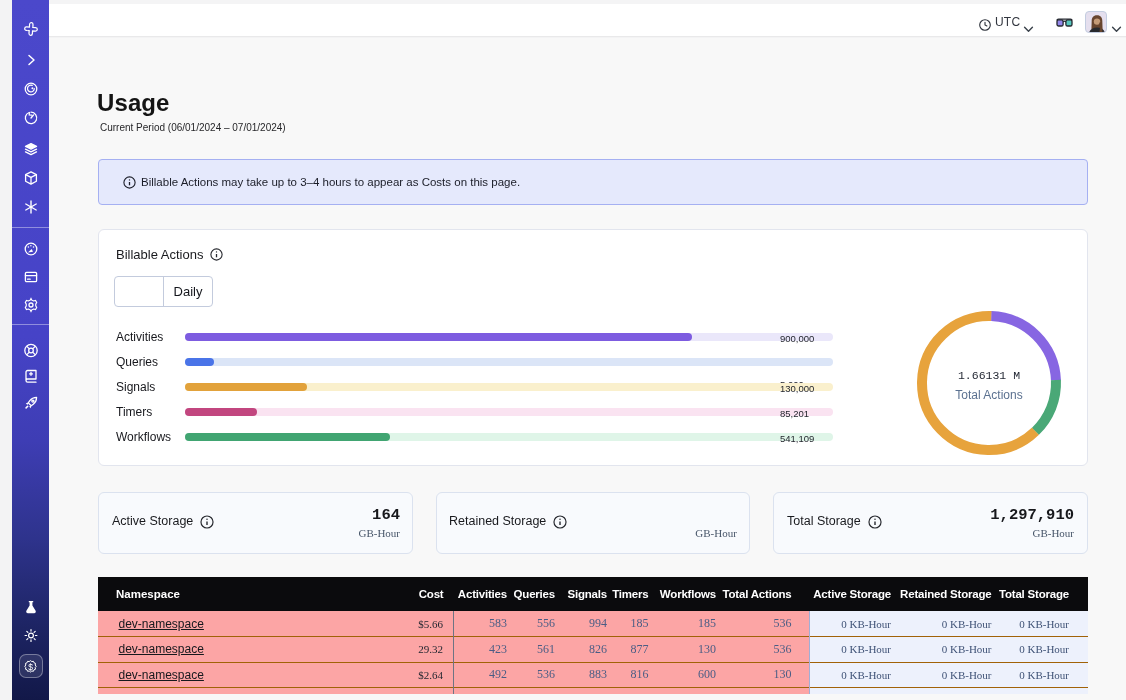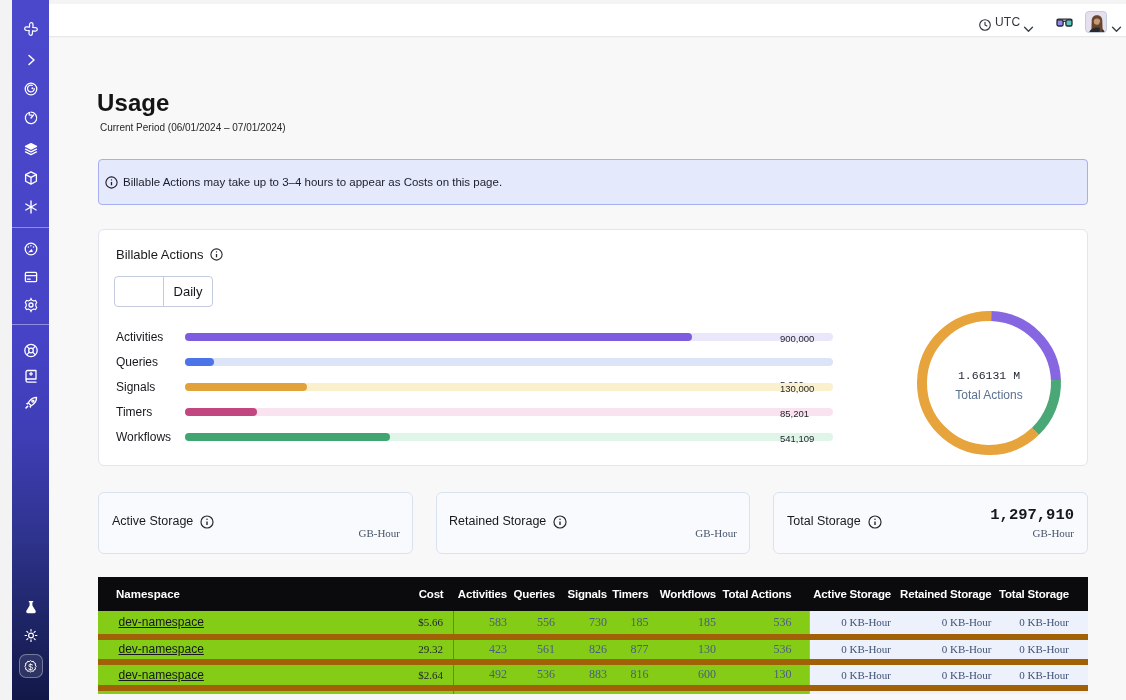--- a/index.html
+++ b/index.html
@@ -13,42 +13,42 @@
 .sic { position:absolute; left:50%; transform:translateX(-50%); }
 .sdiv { position:absolute; left:0; width:37px; height:1px; background:rgba(255,255,255,0.4); }
 
 #topbar { position:absolute; left:49px; top:0; width:1077px; height:37px; background:#fff; border-bottom:1px solid #e9e9ea; }
 #utc { position:absolute; left:995px; top:15px; font-size:12px; color:#32363f; font-weight:400; letter-spacing:.2px;}
 
 #content { position:absolute; left:49px; top:38px; width:1077px; height:662px; background:#f8f8f8; }
 #title { position:absolute; left:97px; top:89px; font-size:24px; font-weight:700; color:#141414; letter-spacing:0.1px; }
 #subtitle { position:absolute; left:100px; top:122px; font-size:10px; color:#27272a; }
 #periodbtn { position:absolute; left:934px; top:88px; width:162px; height:34px; background:#fff; border:1px solid #c6cfe2; border-radius:6px; display:flex; align-items:center; justify-content:center; gap:8px; font-size:13.5px; color:#17181c; font-weight:400; }
-#banner { position:absolute; left:98px; top:159px; width:990px; height:46px; background:#e5e9fc; border:1px solid #a5b0f2; border-radius:4px; display:flex; align-items:center; padding-left:6px; gap:5px; font-size:11.5px; color:#1b1d28; }
+#banner { position:absolute; left:98px; top:159px; width:990px; height:46px; background:#e5e9fc; border:1px solid #a5b0f2; border-radius:4px; display:flex; align-items:center; padding-left:24px; gap:5px; font-size:11.5px; color:#1b1d28; }
 
 #card { position:absolute; left:98px; top:229px; width:990px; height:237px; background:#fff; border:1px solid #e2e5ee; border-radius:6px; }
 #cardtitle { position:absolute; left:116px; top:247px; font-size:13px; font-weight:400; color:#191a1e; display:flex; align-items:center; gap:7px; }
 #toggle { position:absolute; left:114px; top:276px; width:99px; height:31px; border:1px solid #c3cbdd; border-radius:4px; background:#fff; display:flex; overflow:hidden; font-size:13px; color:#14161c; }
 #toggle .seg { flex:1; display:flex; align-items:center; justify-content:center; }
 #toggle .sel { background:#aebcd9;margin-top:48px; }
 .blabel { position:absolute; left:116px; font-size:12px; color:#17181d; line-height:1; }
 .btrack { position:absolute; left:185px; width:648px; height:8px; border-radius:4px; }
 .bfill { height:8px; border-radius:4px; }
 .bval { position:absolute; left:780px; width:106.6px; text-align:left; font-family:Liberation Sans, sans-serif; font-size:9.5px; color:#23262e; line-height:1; }
 
 .scard { position:absolute; top:492px; width:314.6px; height:62px; background:#f8fafd; border:1px solid #dbe2ef; border-radius:6px; }
 .slabel { position:absolute; top:514px; font-size:12.5px; font-weight:400; color:#191a1e; display:flex; align-items:center; gap:7px; line-height:1.2; }
 .sval { position:absolute; text-align:right; font-family:"Liberation Mono", monospace; font-size:15.5px; font-weight:700; color:#17181c; line-height:1; top:508px; }
 .sunit { position:absolute; text-align:right; font-size:11px; color:#475569; top:527px; line-height:1.2;font-family:Liberation Serif, serif; }
 
 #twrap { position:absolute; left:98px; top:576.5px; width:990px; height:117px; overflow:hidden; }
 table { border-collapse:collapse; table-layout:fixed; width:990px; }
 thead tr { background:#0b0b0d; height:34.5px; }
 th { color:#fff; font-size:11.5px; font-weight:700; letter-spacing:-0.2px; text-align:right; padding:0; white-space:nowrap; }
-tbody tr { background:#84cc16; height:25.5px; border-bottom:6px solid #a16207; }
+tbody tr { background:#fca5a5; height:25.5px; border-bottom:1px solid #a16207; }
 td { text-align:right; padding:0; font-family:Liberation Serif, serif; font-size:12px; color:#1f242e; white-space:nowrap; }
 td.ns { text-align:left; padding-left:20.5px; font-family:"Liberation Sans", sans-serif; font-size:12px; }
 td.ns a { color:#16181d; }
 th.ns { text-align:left; padding-left:18px; letter-spacing:0; }
 td.cost { padding-right:10px; border-right:1px solid #6d7484; font-size:11px; }
 th.cost { padding-right:10px; }
 td.mid { color:#4a5d85; }
 td.st { background:#edf1fc; color:#3f5276; font-size:11px; }
 td.st1 { border-left:1px solid #a0aed6; }
 th.last, td.last { padding-right:19px; }
@@ -274,20 +274,21 @@
   <div style="position:absolute; left:909px; top:389px; width:160px; text-align:center; font-size:12px; color:#5b7190; line-height:1;">Total Actions</div>
 
   <div class="scard" style="left:98px;"></div>
   <div class="slabel" style="left:112px;">Active Storage
     <svg width="14" height="14" viewBox="0 0 13 13" fill="none" stroke="#26282e" stroke-width="1.1">
         <circle cx="6.5" cy="6.5" r="5.6"></circle>
         <path d="M6.5 6 V9.3" stroke-width="1.3"></path>
         <circle cx="6.5" cy="3.9" r="0.7" fill="#26282e" stroke="none"></circle>
       </svg>
   </div>
+  <div class="sval" style="left:98px; width:302px;">164</div>
   <div class="sunit" style="left:98px; width:302px;">GB-Hour</div>
 
   <div class="scard" style="left:435.9px;"></div>
   <div class="slabel" style="left:449px;">Retained Storage
     <svg width="14" height="14" viewBox="0 0 13 13" fill="none" stroke="#26282e" stroke-width="1.1">
         <circle cx="6.5" cy="6.5" r="5.6"></circle>
         <path d="M6.5 6 V9.3" stroke-width="1.3"></path>
         <circle cx="6.5" cy="3.9" r="0.7" fill="#26282e" stroke="none"></circle>
       </svg>
   </div>
@@ -335,21 +336,21 @@
             <th>Retained Storage</th>
             <th class="last">Total Storage</th>
       </tr>
         </thead>
       <tbody>
         <tr>
           <td class="ns"><a href="#">dev-namespace</a></td>
             <td class="cost">$5.66</td>
             <td class="mid">583</td>
             <td class="mid">556</td>
-            <td class="mid">730</td>
+            <td class="mid">994</td>
             <td class="mid">185</td>
             <td class="mid">185</td>
             <td class="mid">536</td>
             <td></td>
             <td class="st st1">0 KB-Hour</td>
             <td class="st">0 KB-Hour</td>
             <td class="st last">0 KB-Hour</td>
         </tr>
         <tr>
           <td class="ns"><a href="#">dev-namespace</a></td>

